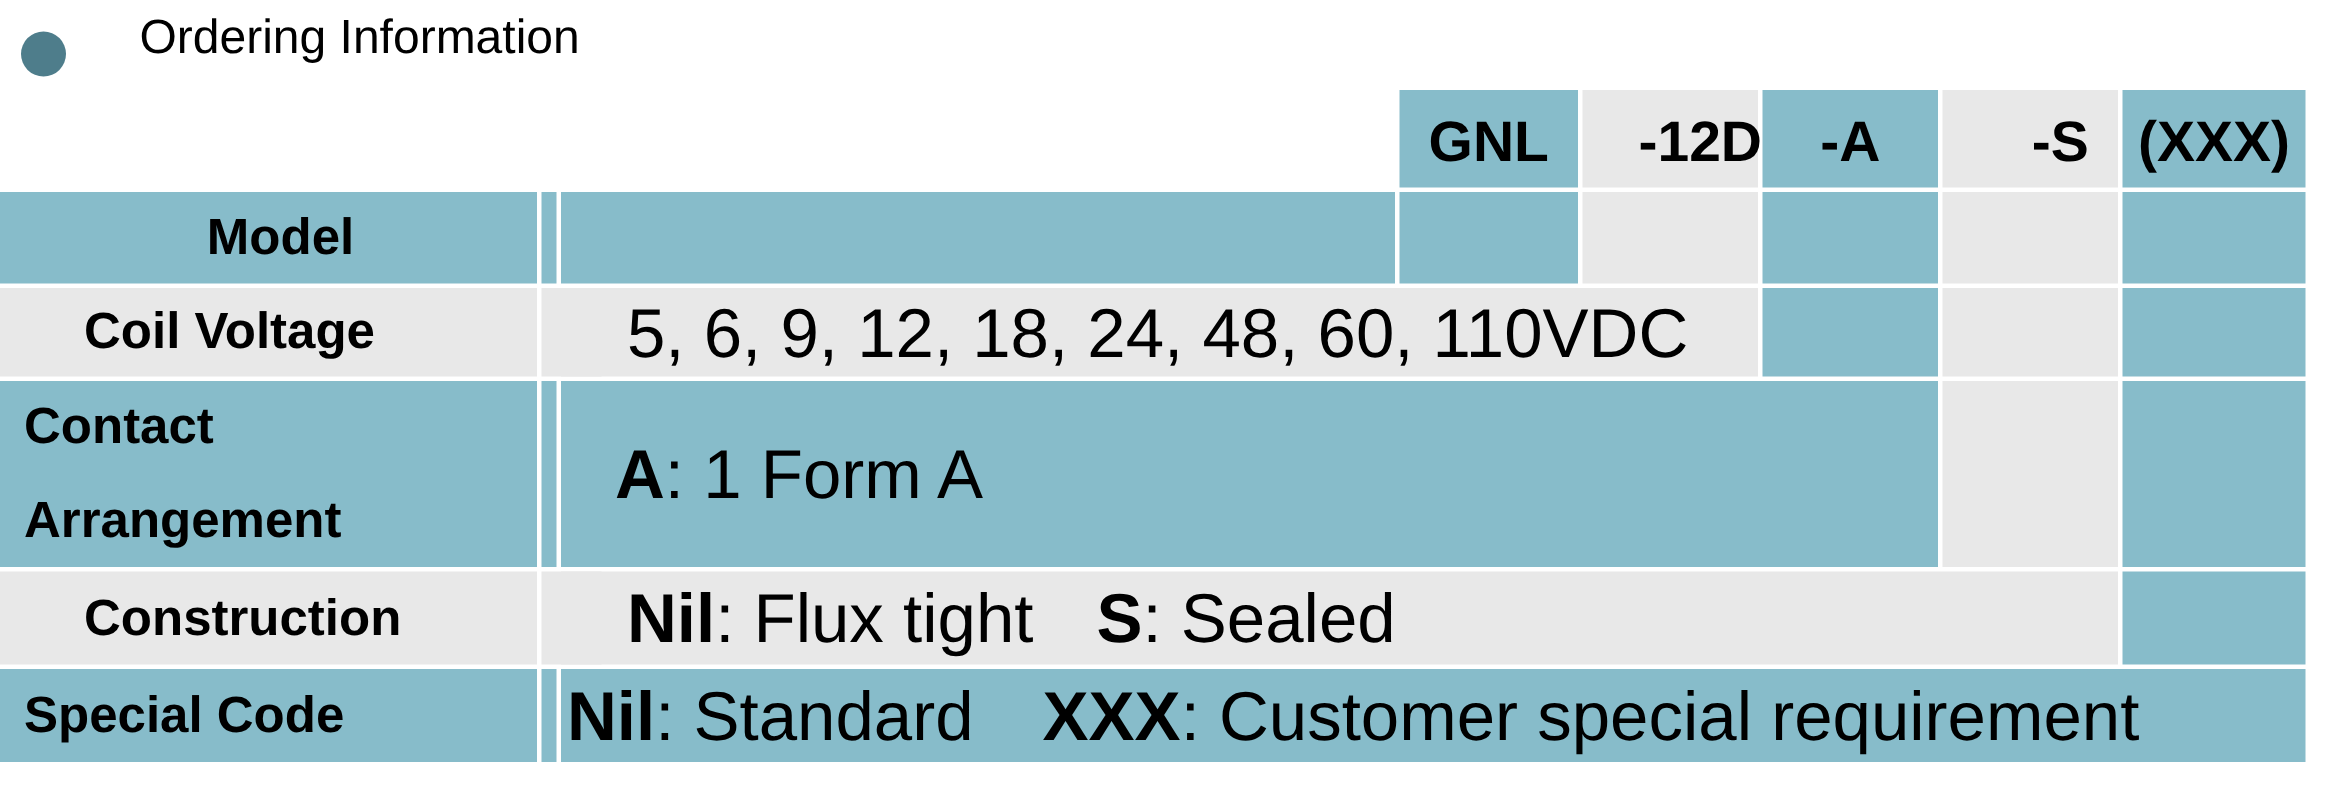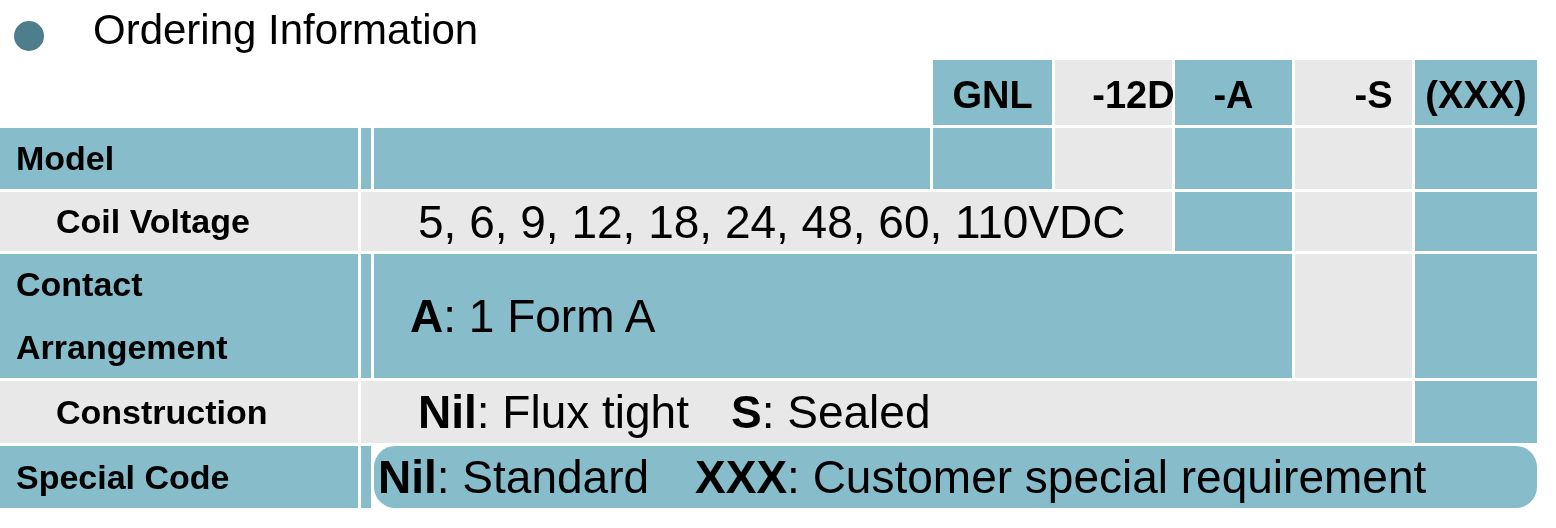--- a/index.html
+++ b/index.html
@@ -6,21 +6,21 @@
   .page{
     position:relative;width:1556px;height:528px;background:#fff;overflow:hidden;
     font-family:"Liberation Sans","DejaVu Sans",sans-serif;color:#000;
   }
   .section-header{position:absolute;left:0;top:0;width:1556px;height:60px;}
   .bullet{
     position:absolute;left:14px;top:21px;width:30px;height:30px;border-radius:50%;
     background:var(--bullet);
   }
   .title{
-    position:absolute;left:93px;top:7px;font-size:42px;font-weight:400;
+    position:absolute;left:93px;top:7px;font-size:32px;font-weight:400;
     letter-spacing:0px;white-space:nowrap;line-height:1.1;
   }
   #ordering-table{
     position:absolute;left:0;top:60px;width:1537px;height:448px;
     display:grid;background:transparent;
   }
   .cell{display:flex;align-items:center;overflow:visible;}
   .c-t{background:var(--teal);}
   .c-g{background:var(--gray);padding-left:40px;}
   .c-w{background:transparent;}
@@ -38,21 +38,21 @@
     <span class="bullet"></span>
     <div class="title">Ordering Information</div>
   </div>
   <div id="ordering-table" style="grid-template-columns: 358px 10px 556px 119px 117px 117px 117px 122px; grid-template-rows: 65px 61px 59px 124px 62px 62px; gap: 3px;">
       <div class="cell c-w" style="grid-column: span 3;"></div>
       <div class="cell c-t code" style="grid-column: span 1;">GNL</div>
       <div class="cell c-g code" style="grid-column: span 1;">-12D</div>
       <div class="cell c-t code" style="grid-column: span 1;">-A</div>
       <div class="cell c-g code" style="grid-column: span 1;">-S</div>
       <div class="cell c-t code" style="grid-column: span 1;">(XXX)</div>
-      <div class="cell c-t" style="grid-column: span 1;">
+      <div class="cell c-t" style="grid-column: span 1; justify-content: center;">
         <div class="label">
           <div>Model</div>
         </div>
       </div>
       <div class="cell c-t" style="grid-column: span 1;"></div>
       <div class="cell c-t" style="grid-column: span 1;"></div>
       <div class="cell c-t" style="grid-column: span 1;"></div>
       <div class="cell c-g" style="grid-column: span 1;"></div>
       <div class="cell c-t" style="grid-column: span 1;"></div>
       <div class="cell c-g" style="grid-column: span 1;"></div>
@@ -90,17 +90,17 @@
       <div class="cell c-g" style="grid-column: span 5;">
         <div class="value"><b>Nil</b><span>: Flux tight</span><span class="gap-sp" style="width: 42px;"></span><b>S</b><span>: Sealed</span></div>
       </div>
       <div class="cell c-t" style="grid-column: span 1;"></div>
       <div class="cell c-t" style="grid-column: span 1;">
         <div class="label">
           <div>Special Code</div>
         </div>
       </div>
       <div class="cell c-t" style="grid-column: span 1;"></div>
-      <div class="cell c-t" style="grid-column: span 6; border-radius: 21px;">
+      <div class="cell c-t" style="grid-column: span 6;">
         <div class="value"><b>Nil</b><span>: Standard</span><span class="gap-sp" style="width: 46px;"></span><b>XXX</b><span>: Customer special requirement</span></div>
       </div>
     </div>
 </div>
 
 </body></html>

